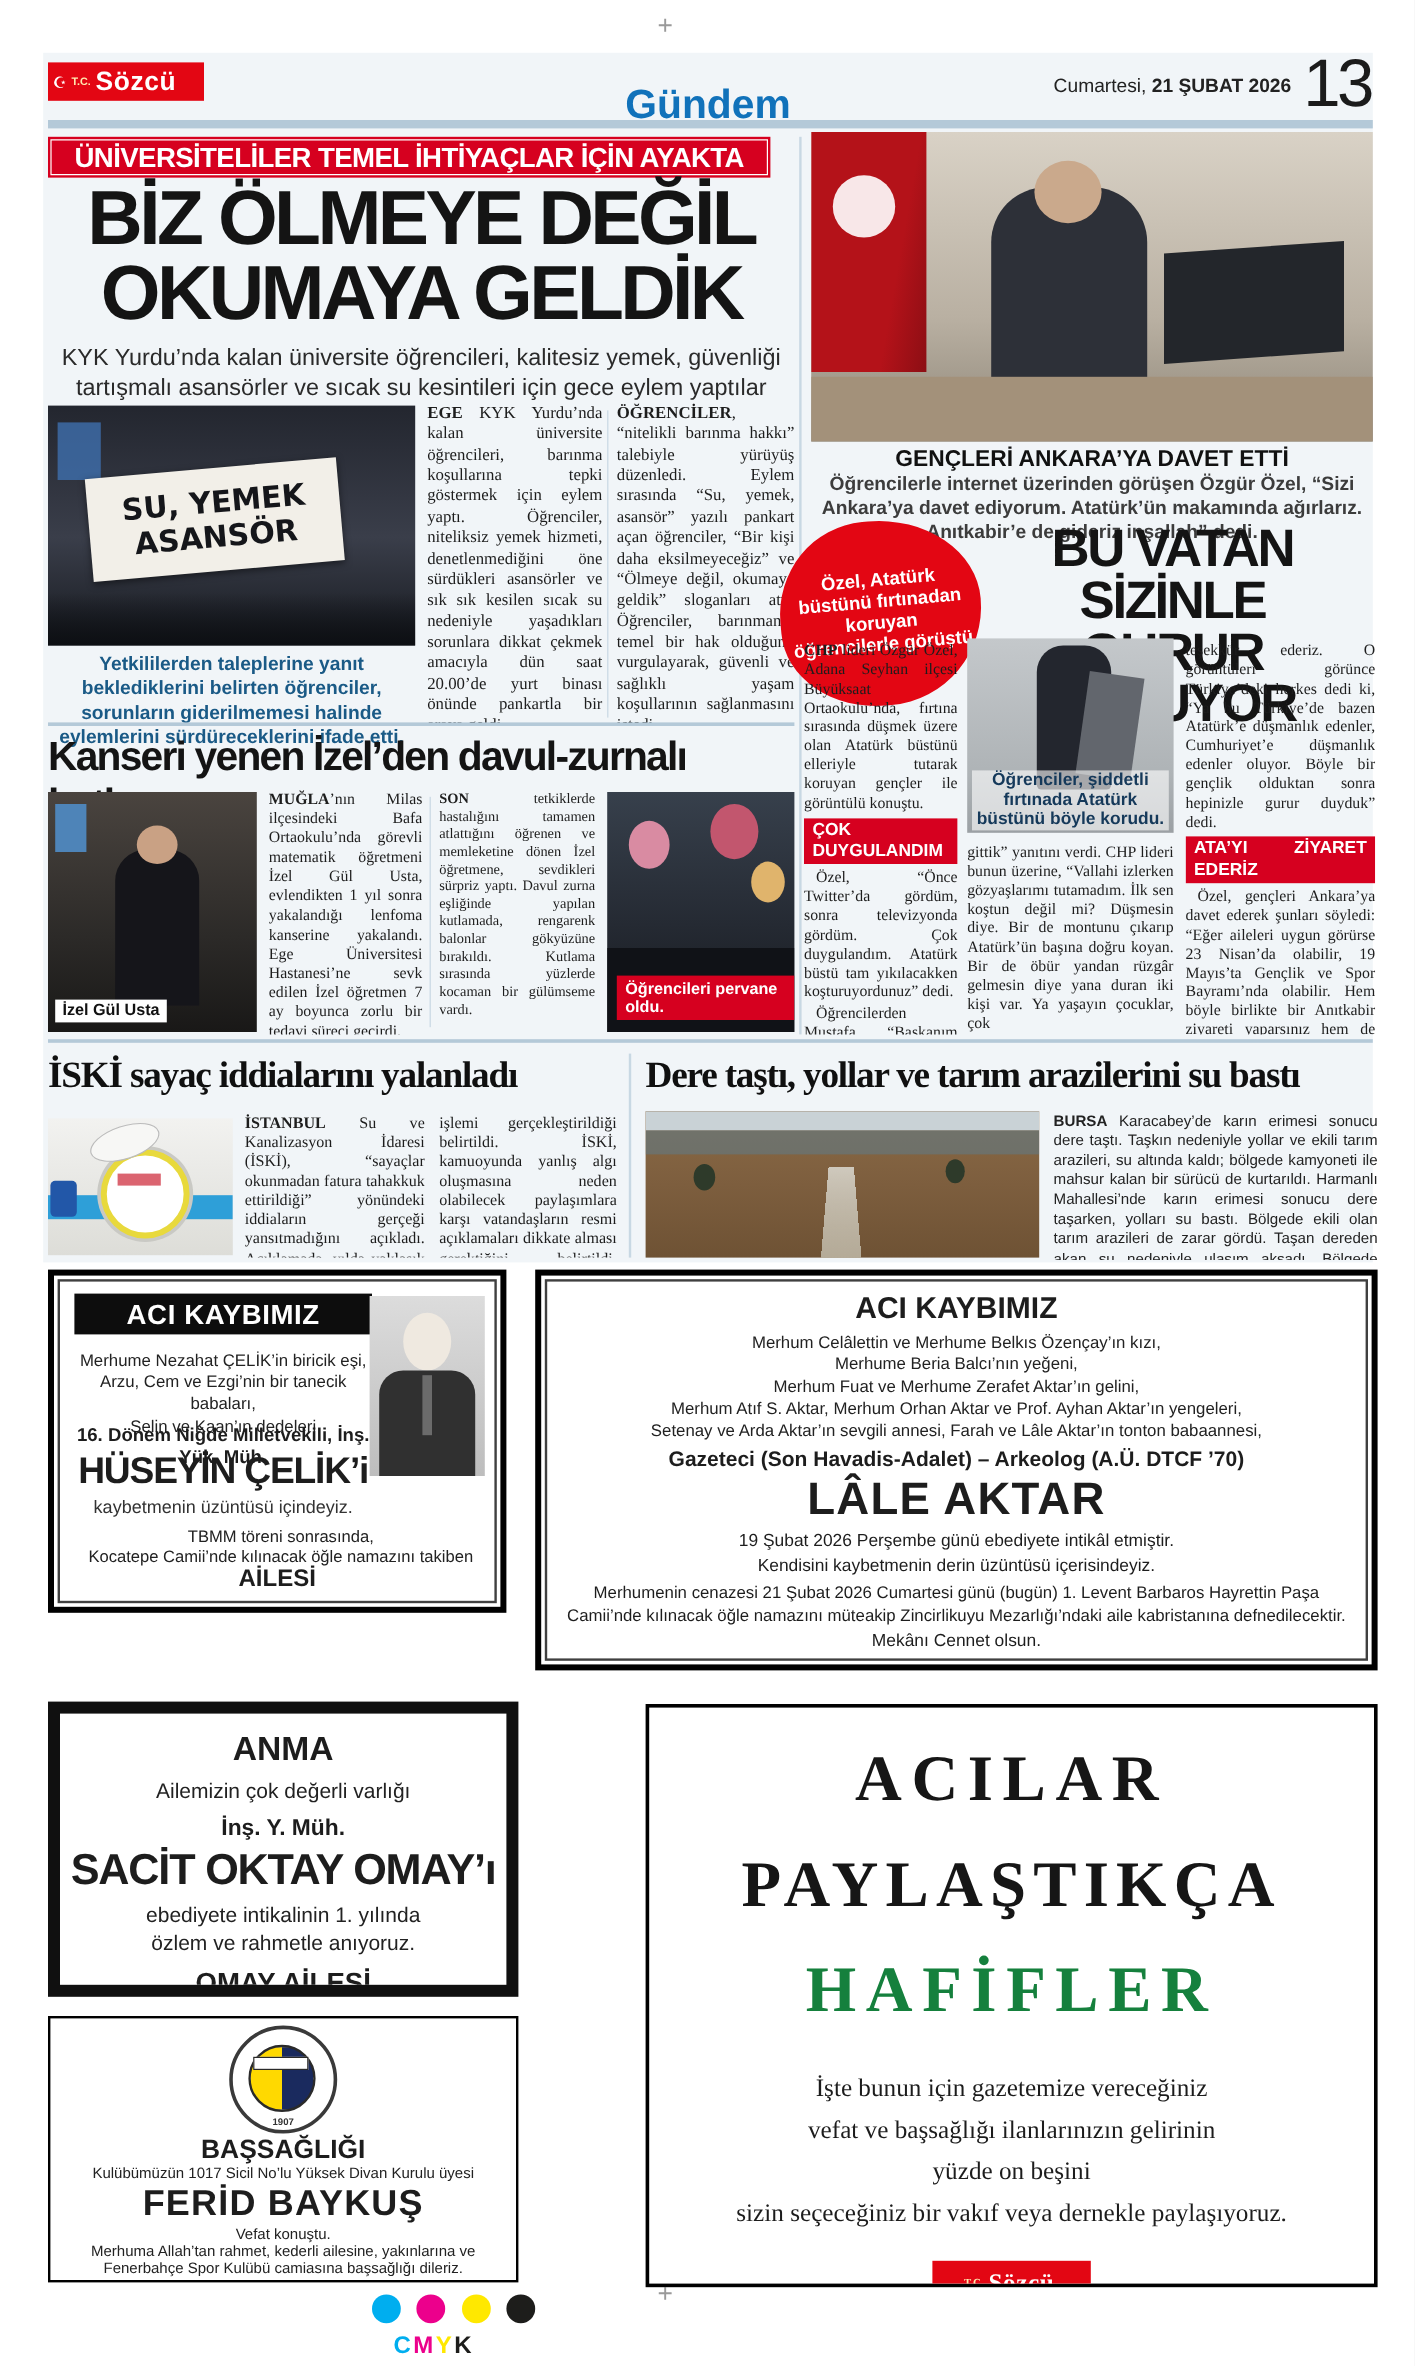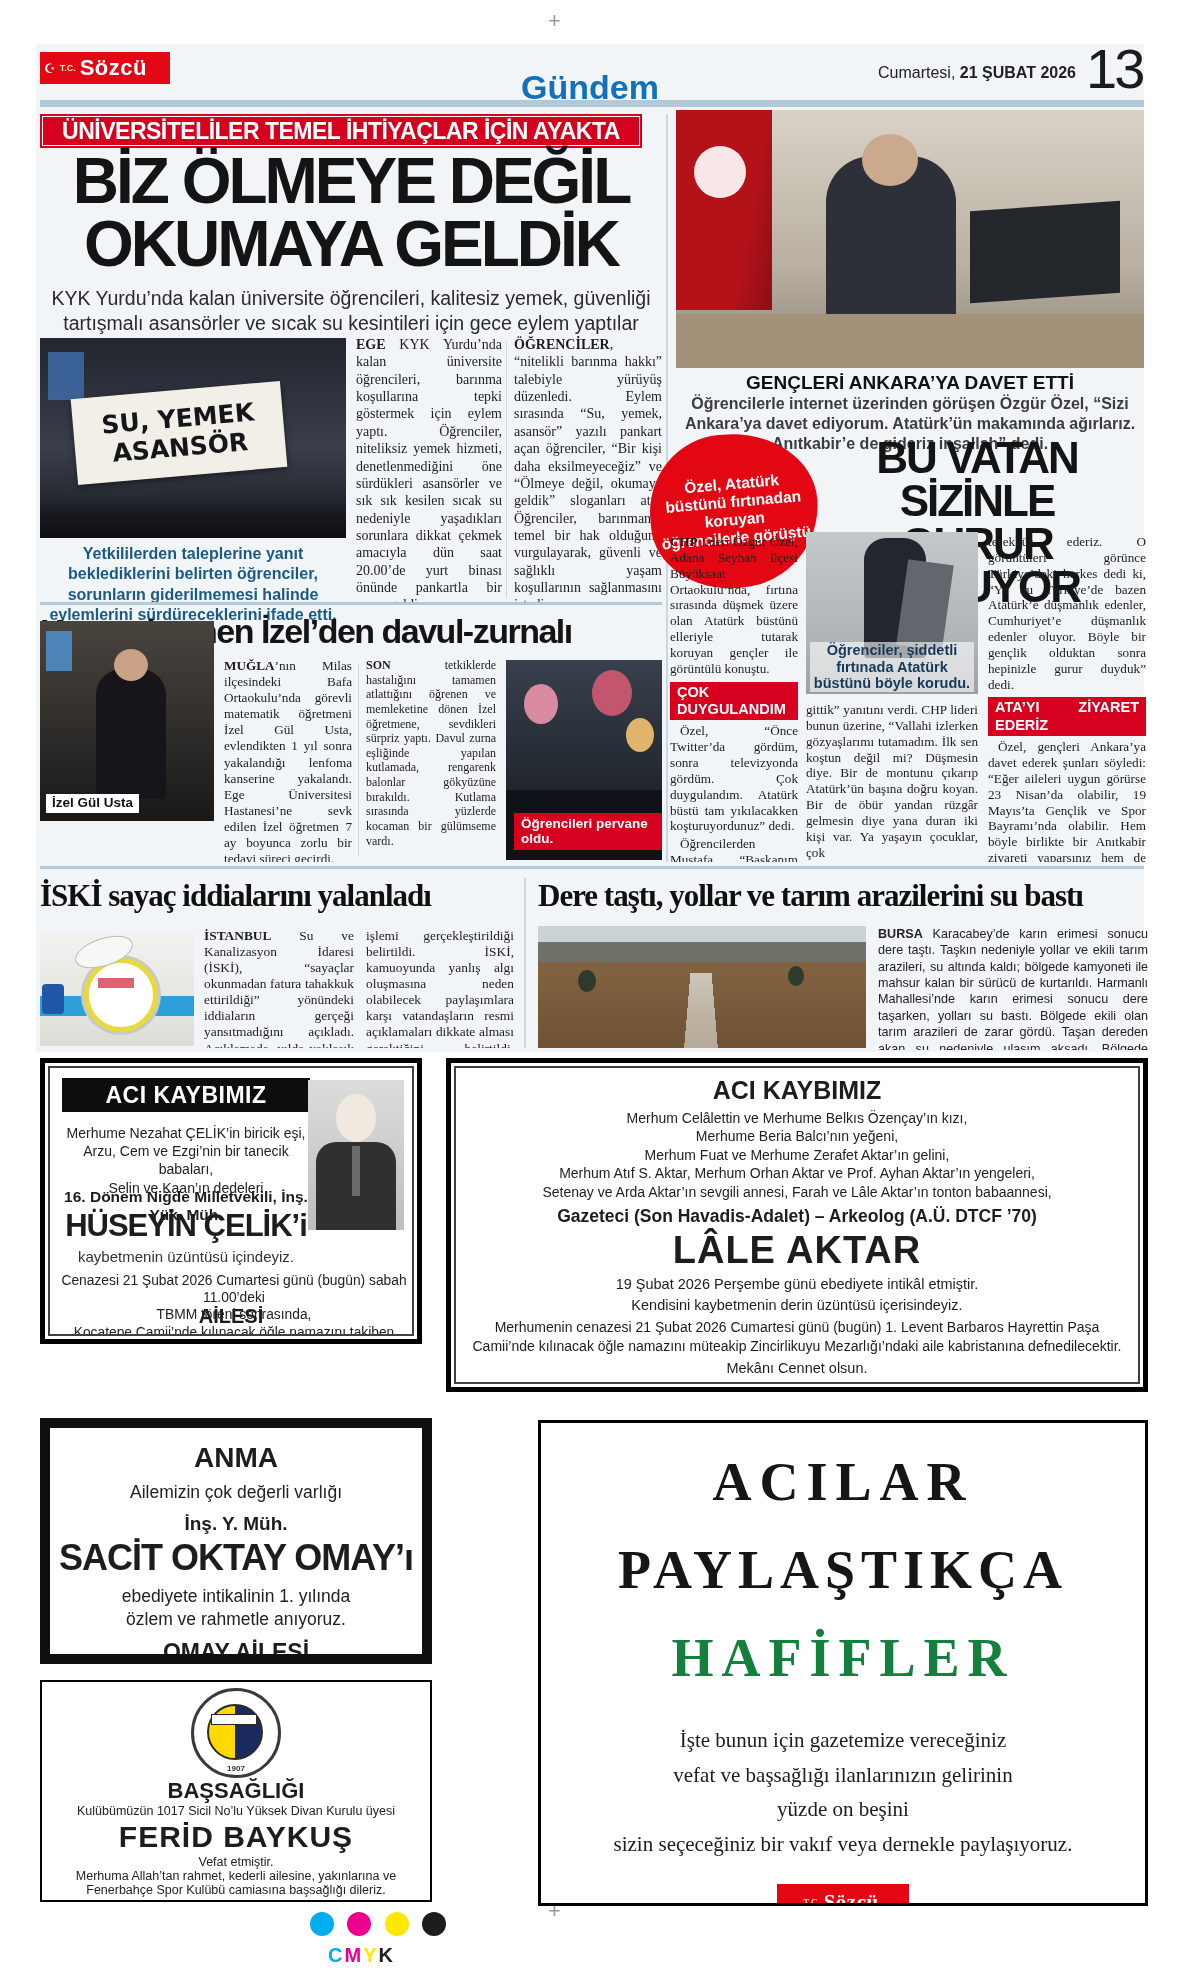--- a/index.html
+++ b/index.html
@@ -134,21 +134,21 @@
     <p class="noind">gittik” yanıtını verdi. CHP lideri bunun üzerine, “Vallahi izlerken gözyaşlarımı tutamadım. İlk sen koştun değil mi? Düşmesin diye. Bir de montunu çıkarıp Atatürk’ün başına doğru koyan. Bir de öbür yandan rüzgâr gelmesin diye yana duran iki kişi var. Ya yaşayın çocuklar, çok</p>
   </div>
 
   <div class="abs col" style="left:988px;top:534px;width:158px;height:328px;font-size:13.2px;line-height:1.2;">
     <p class="noind">teşekkür ederiz. O görüntüleri görünce Türkiye’deki herkes dedi ki, “Ya bu Türkiye’de bazen Atatürk’e düşmanlık edenler, Cumhuriyet’e düşmanlık edenler oluyor. Böyle bir gençlik olduktan sonra hepinizle gurur duyduk” dedi.</p>
     <span class="redlabel">ATA’YI ZİYARET EDERİZ</span>
     <p>Özel, gençleri Ankara’ya davet ederek şunları söyledi: “Eğer aileleri uygun görürse 23 Nisan’da olabilir, 19 Mayıs’ta Gençlik ve Spor Bayramı’nda olabilir. Hem böyle birlikte bir Anıtkabir ziyareti yaparsınız hem de biz Atatürk’ün makamında onları ağırlarız.”</p>
   </div>
 
   <div class="abs hl-sans" style="left:40px;top:612px;width:622px;font-size:34px;letter-spacing:-1.5px;">Kanseri yenen İzel’den davul-zurnalı kutlama</div>
-  <div class="photo" style="left:40px;top:621px;width:174px;height:200px;background:linear-gradient(180deg,#4a443f 0%,#2c2a28 60%,#191817 100%);">
+  <div class="photo" style="left:40px;top:660px;width:174px;height:200px;background:linear-gradient(180deg,#4a443f 0%,#2c2a28 60%,#191817 100%);">
     <div style="position:absolute;left:56px;top:48px;width:70px;height:130px;border-radius:26px 26px 0 0;background:#15151a;"></div>
     <div style="position:absolute;left:74px;top:28px;width:34px;height:32px;border-radius:50%;background:#c9a184;"></div>
     <div style="position:absolute;left:6px;top:10px;width:26px;height:40px;background:#4e84b8;"></div>
     <div style="position:absolute;left:6px;bottom:8px;background:#fff;color:#111;font-weight:700;font-size:13.5px;line-height:1.1;padding:2px 6px;">İzel Gül Usta</div>
   </div>
   <div class="abs col" style="left:224px;top:658px;width:128px;height:204px;font-size:13.2px;line-height:1.22;">
     <p class="noind"><span class="lead">MUĞLA</span><span>’nın Milas ilçesindeki Bafa Ortaokulu’nda görevli matematik öğretmeni İzel Gül Usta, evlendikten 1 yıl sonra yakalandığı lenfoma kanserine yakalandı. Ege Üniversitesi Hastanesi’ne sevk edilen İzel öğretmen 7 ay boyunca zorlu bir tedavi süreci geçirdi.</span></p>
   </div>
   <div class="abs vrule" style="left:358px;top:664px;height:192px;width:1px;"></div>
   <div class="abs col" style="left:366px;top:658px;width:130px;height:204px;font-size:12px;line-height:1.22;">
@@ -202,21 +202,20 @@
       </div>
       <div style="position:absolute;left:10px;top:56px;width:252px;font-size:14px;line-height:1.3;color:#222;">
         <div>Merhume Nezahat ÇELİK’in biricik eşi,</div>
         <div>Arzu, Cem ve Ezgi’nin bir tanecik babaları,</div>
         <div>Selin ve Kaan’ın dedeleri</div>
       </div>
       <div style="position:absolute;left:4px;top:120px;width:264px;font-weight:700;font-size:15.5px;">16. Dönem Niğde Milletvekili, İnş. Yük. Müh.</div>
       <div style="position:absolute;left:0px;top:140px;width:272px;font-weight:800;font-size:31px;letter-spacing:-1px;">HÜSEYİN ÇELİK’i</div>
       <div style="position:absolute;left:4px;top:180px;width:264px;font-size:15px;color:#333;">kaybetmenin üzüntüsü içindeyiz.</div>
       <div style="position:absolute;left:6px;top:204px;width:356px;font-size:13.8px;line-height:1.25;color:#222;">
-        <div>Cenazesi 21 Şubat 2026 Cumartesi günü (bugün) sabah 11.00’deki</div>
         <div>TBMM töreni sonrasında,</div>
         <div>Kocatepe Camii’nde kılınacak öğle namazını takiben</div>
 
       </div>
       <div style="position:absolute;left:0;bottom:6px;width:100%;font-weight:800;font-size:20px;">AİLESİ</div>
     </div>
   </div>
 
   <div class="abs obit-outer" style="left:446px;top:1058px;width:702px;height:334px;box-sizing:border-box;">
     <div class="obit-inner" style="padding-top:8px;">
@@ -270,21 +269,21 @@
   <div class="abs" style="left:40px;top:1680px;width:392px;height:222px;border:2.5px solid #000;box-sizing:border-box;background:#fff;text-align:center;overflow:hidden;">
     <div class="fb-outer">
       <div class="fb-inner">
         <div class="fb-band"></div>
       </div>
       <div class="fb-year">1907</div>
     </div>
     <div style="font-weight:800;font-size:22px;line-height:1;">BAŞSAĞLIĞI</div>
     <div style="font-size:12.5px;color:#222;margin-top:2px;">Kulübümüzün 1017 Sicil No’lu Yüksek Divan Kurulu üyesi</div>
     <div style="font-weight:800;font-size:30px;letter-spacing:1px;margin-top:2px;">FERİD BAYKUŞ</div>
-    <div style="font-size:12.5px;color:#222;margin-top:1px;">Vefat etmiştir.</div>
+    <div style="font-size:12.5px;color:#222;margin-top:1px;">Vefat konuştu.</div>
     <div style="font-size:12.5px;color:#222;">Merhuma Allah’tan rahmet, kederli ailesine, yakınlarına ve</div>
     <div style="font-size:12.5px;color:#222;">Fenerbahçe Spor Kulübü camiasına başsağlığı dileriz.</div>
     <div style="font-weight:800;font-size:15.5px;margin-top:3px;">FENERBAHÇE SPOR KULÜBÜ YÜKSEK DİVAN KURULU</div>
   </div>
 
   <div class="abs" style="left:310px;top:1912px;">
     <span class="dot" style="background: rgb(0, 174, 239);"></span>
     <span class="dot" style="background: rgb(236, 0, 140);"></span>
     <span class="dot" style="background: rgb(255, 232, 0);"></span>
     <span class="dot" style="background: rgb(29, 29, 27);"></span>

